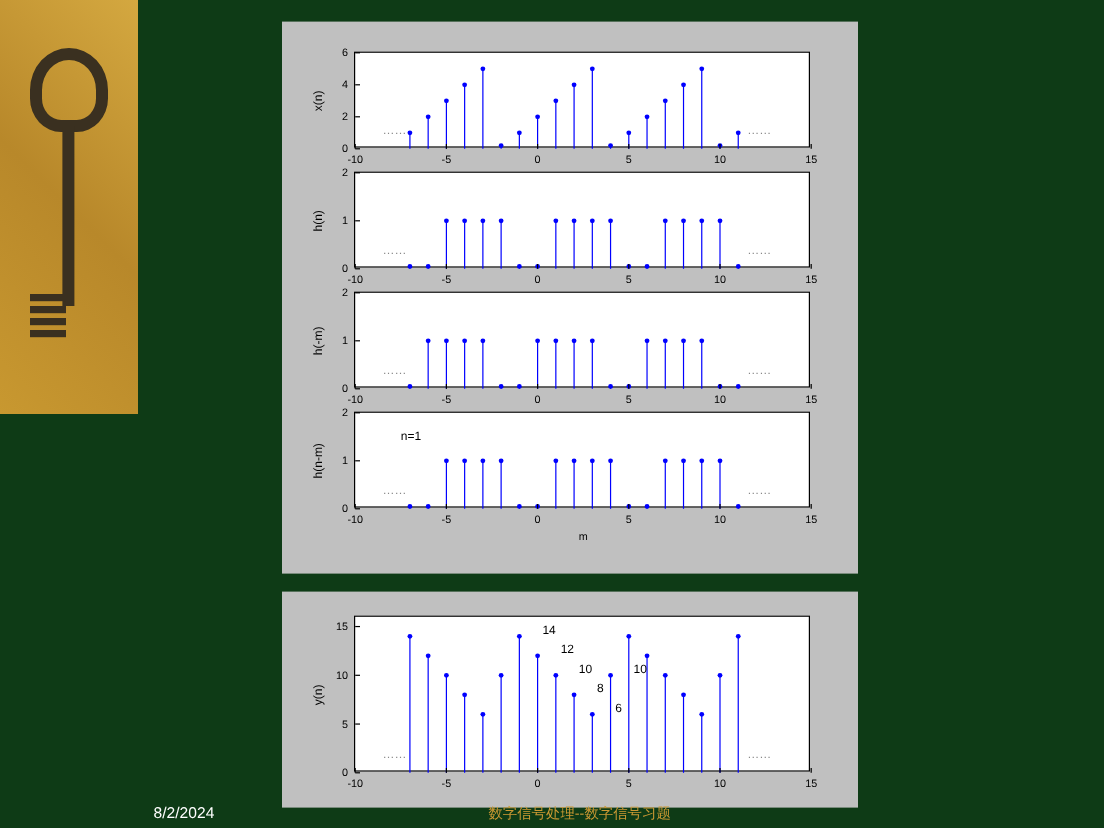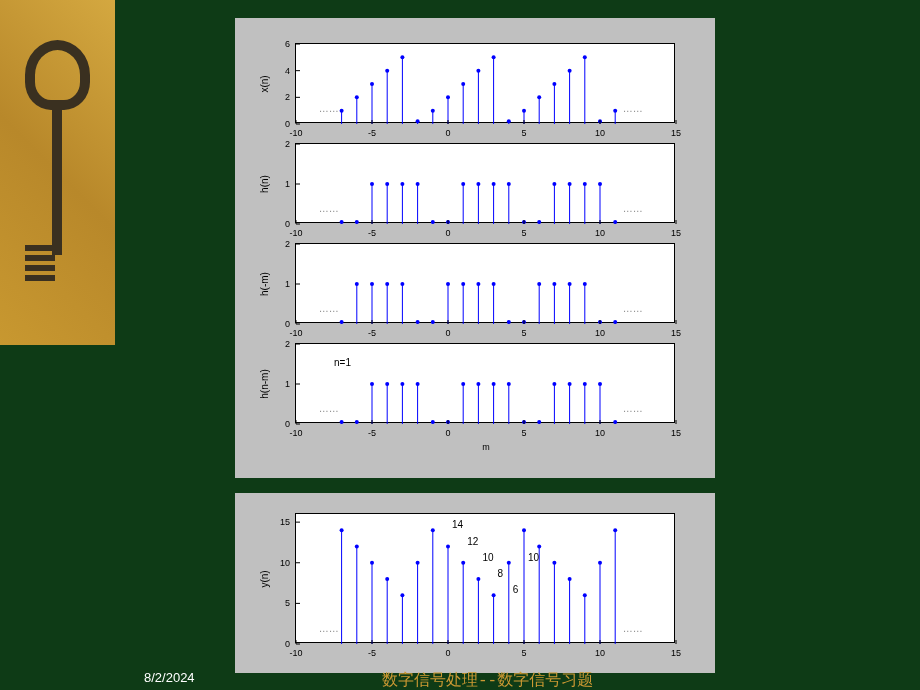--- a/index.html
+++ b/index.html
@@ -76,29 +76,27 @@
 .y-tick-text { text-anchor: end; }
 .ylabel { font-size: 10px; }
 .ann-text { font-size: 10px; fill: #000; }
 .dots { font-size: 10px; fill: #888; }
 .footer-date {
   position: absolute;
   left: 128px;
   top: 670px;
   font-size: 13px;
   color: #fff;
-  margin-left: 16px;
 }
 .footer-title {
   position: absolute;
-  left: 382px;
+  left: 407px;
   top: 670px;
-  font-size: 16px;
+  font-size: 12px;
   color: #cc9933;
-  font-family: Liberation Mono, monospace;
 }
 </style>
 </head>
 <body>
 
 <div class="sidebar-image">
   <div class="key-shape">
     <div class="key-head"></div>
     <div class="key-shaft"></div>
     <div class="key-teeth">

